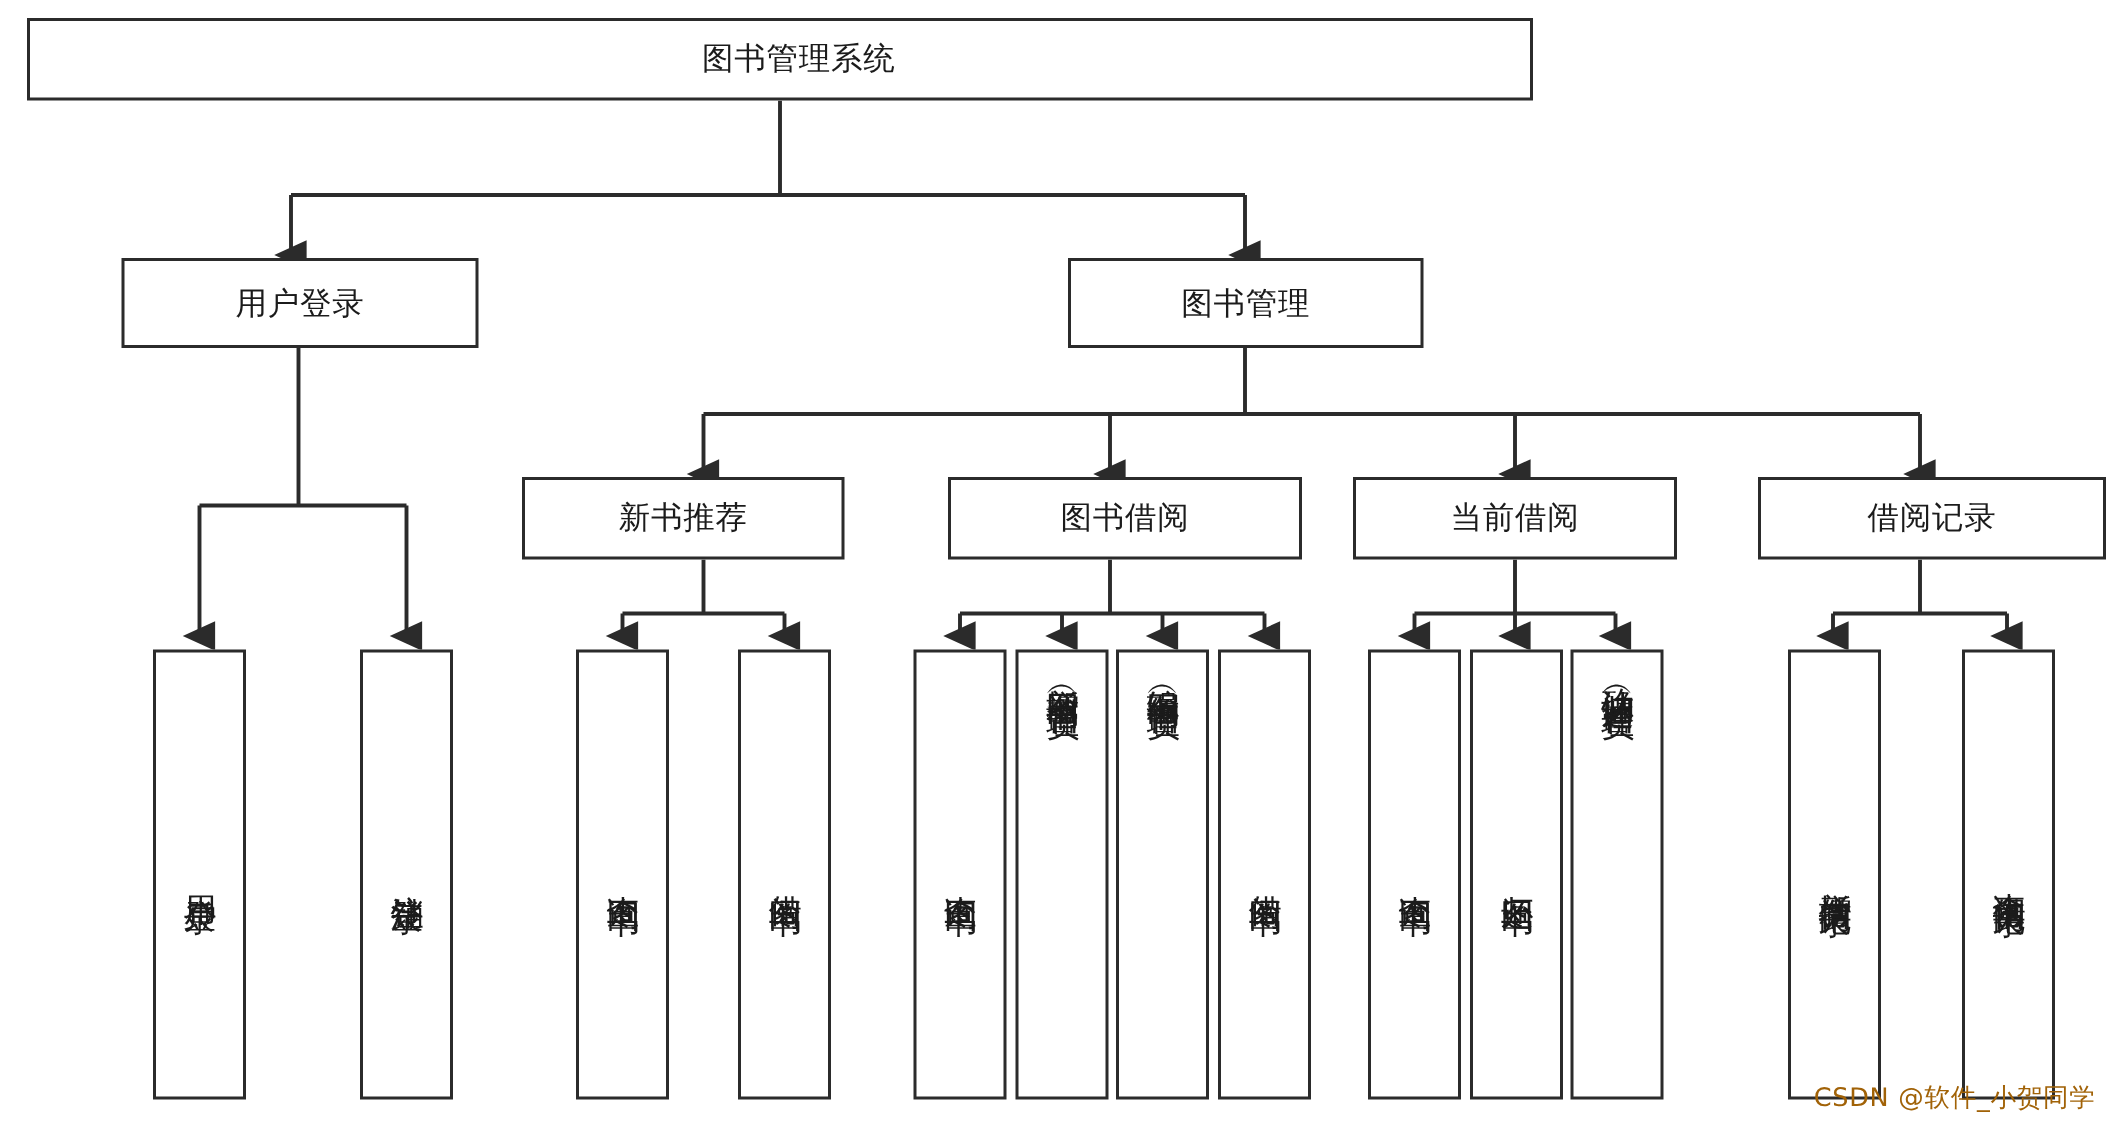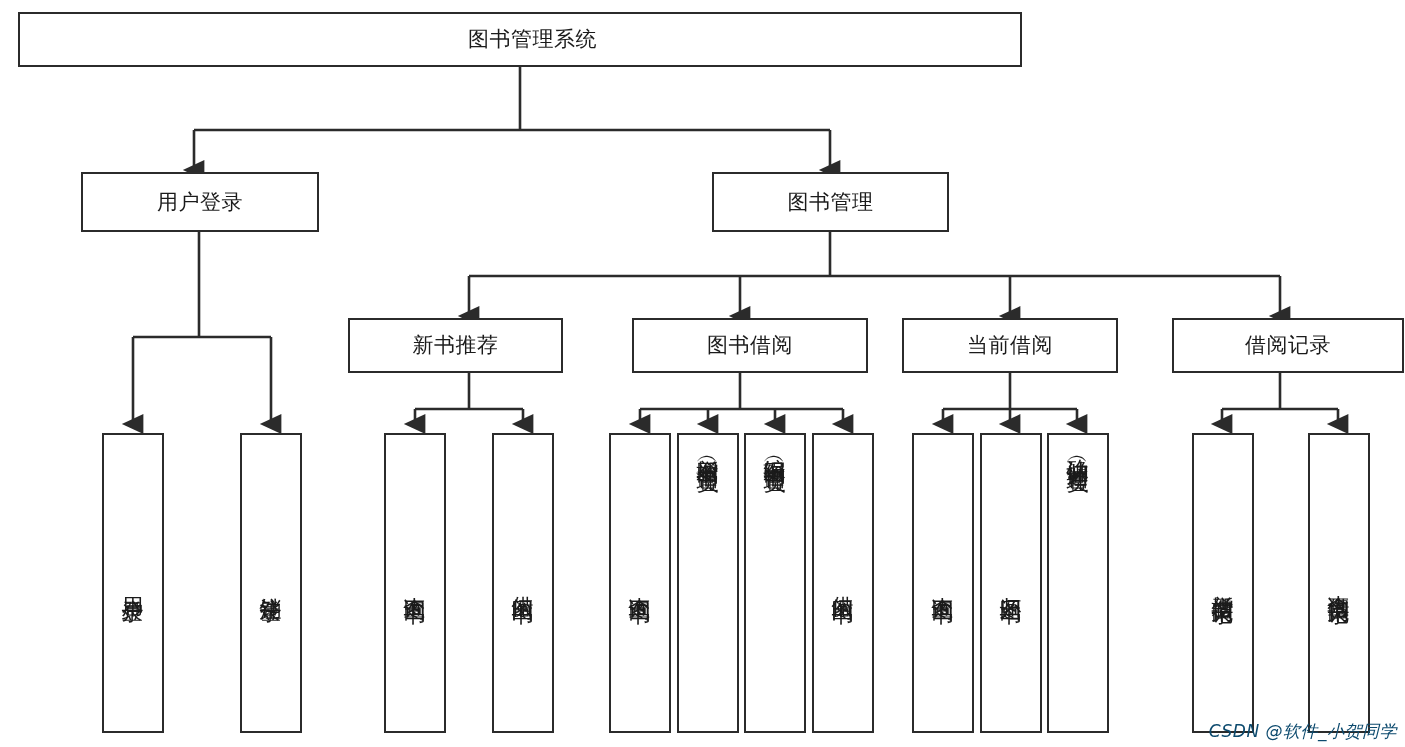--- a/index.html
+++ b/index.html
@@ -56,25 +56,24 @@
     white-space: nowrap;
   }
   .node.vertical.top-aligned {
     align-items: flex-start;
   }
   .watermark {
     position: absolute;
     right: 8px;
     bottom: 4px;
     font-size: 17px;
-    color: #0c4a6e;
+    color: #a16207;
     font-family: "DejaVu Sans", "Liberation Sans", sans-serif;
     white-space: nowrap;
     letter-spacing: 0.5px;
-    font-style: italic;
   }
 </style>
 </head>
 <body>
 
 <div id="canvas">
 
   <svg id="edges" viewBox="0 0 1405 747" xmlns="http://www.w3.org/2000/svg">
     <defs>
       <marker id="arrow" markerWidth="9" markerHeight="9" refX="4.2" refY="4.3" orient="auto" markerUnits="strokeWidth">

